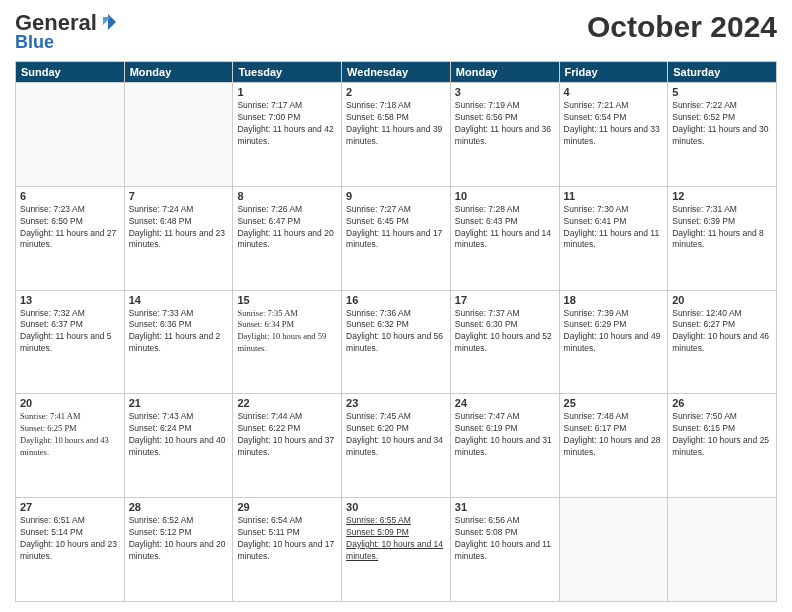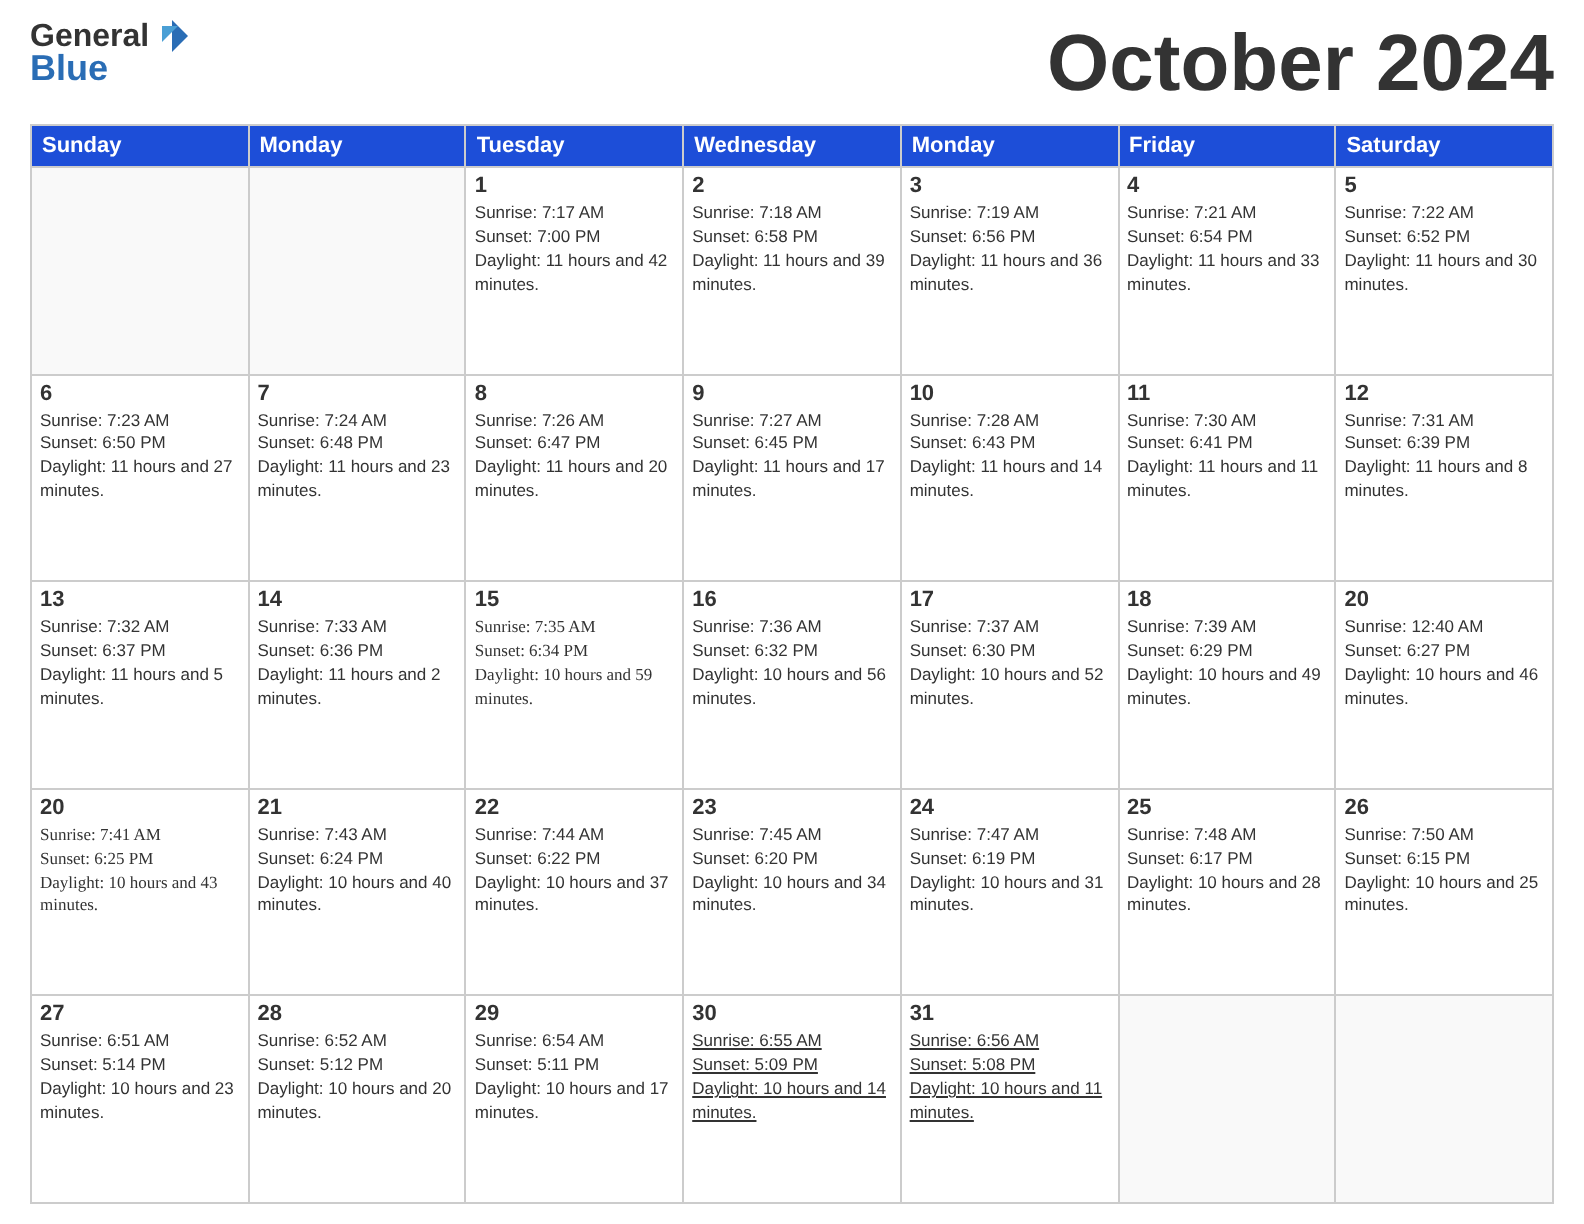--- a/index.html
+++ b/index.html
@@ -22,49 +22,49 @@
       justify-content: space-between;
       align-items: flex-start;
       margin-bottom: 8px;
     }
     .logo {
       display: flex;
       align-items: center;
       gap: 0;
     }
     .logo-text-general {
-      font-size: 16px;
+      font-size: 22px;
       font-weight: bold;
       color: #333;
     }
     .logo-text-blue {
       font-size: 18px;
       font-weight: bold;
       color: #2a6db5;
     }
     .title-area {
       text-align: right;
     }
     .month-title {
-      font-size: 40px;
+      font-size: 30px;
       font-weight: bold;
       color: #333;
       line-height: 1.1;
     }
     .location {
       font-size: 14px;
       color: #333;
     }
     .calendar {
       width: 100%;
       border-collapse: collapse;
       flex: 1;
     }
     .calendar th {
-      background: #1d4ed8;
+      background: #0c4a6e;
       color: #fff;
       font-size: 11px;
       font-weight: bold;
       padding: 4px 5px;
       text-align: left;
       border: 1px solid #ccc;
     }
     .calendar td {
       border: 1px solid #ccc;
       vertical-align: top;
@@ -313,21 +313,21 @@
 Daylight: 10 hours and 17 minutes.</div>
           </td>
           <td>
             <span class="day-number">30</span>
             <div class="day-info" style="white-space: pre-line; text-decoration: underline;">Sunrise: 6:55 AM
 Sunset: 5:09 PM
 Daylight: 10 hours and 14 minutes.</div>
           </td>
           <td>
             <span class="day-number">31</span>
-            <div class="day-info" style="white-space: pre-line; text-decoration: underline;">Sunrise: 6:56 AM
+            <div class="day-info" style="white-space: pre-line;">Sunrise: 6:56 AM
 Sunset: 5:08 PM
 Daylight: 10 hours and 11 minutes.</div>
           </td>
           <td class="empty"></td>
           <td class="empty"></td>
         </tr>
       </tbody>
   </table>
 </div>
 

